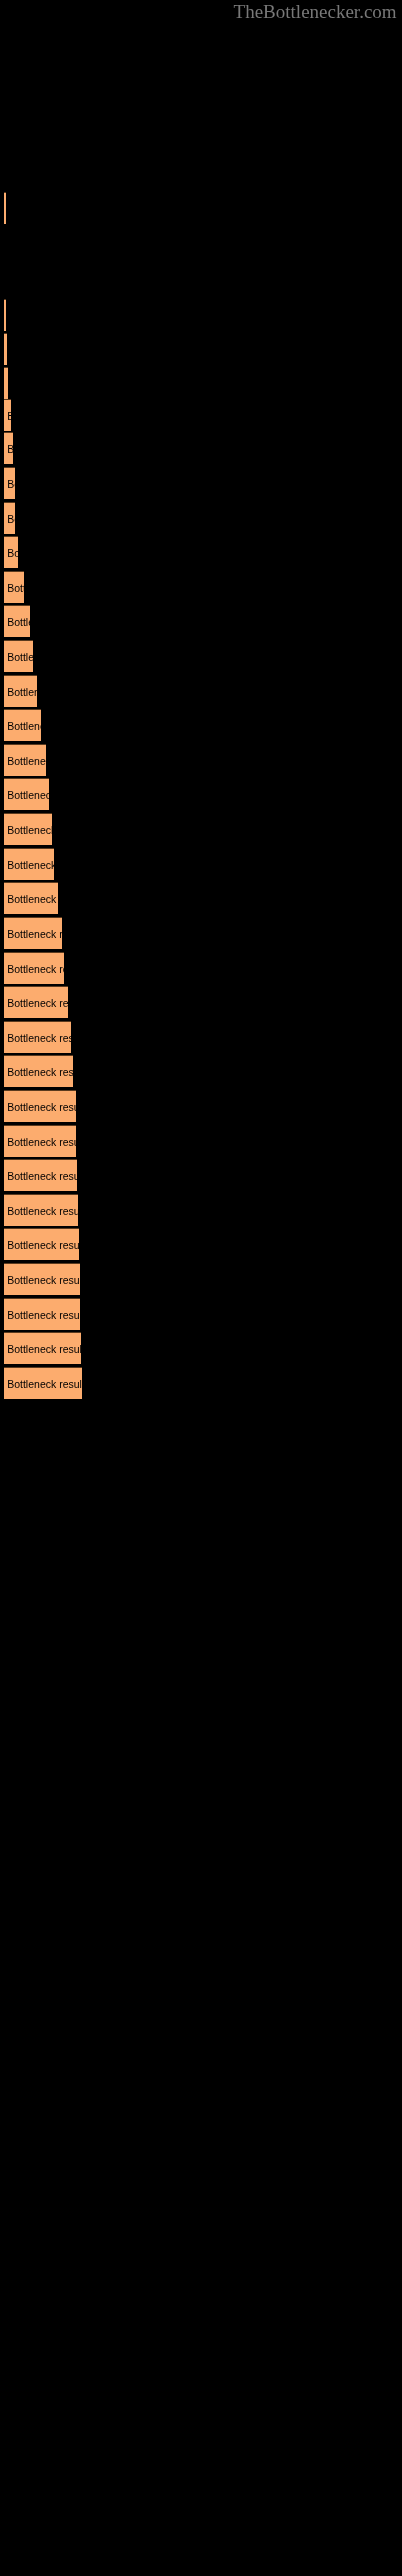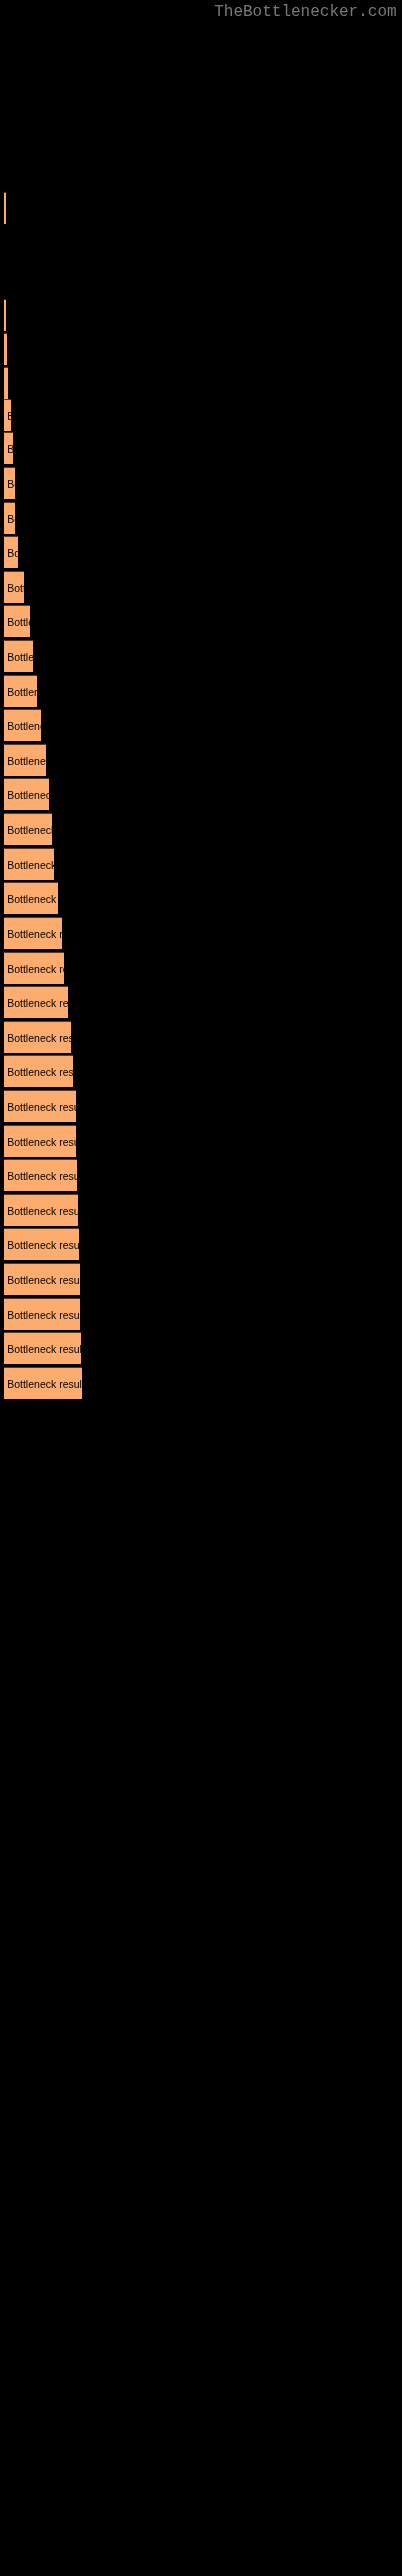--- a/index.html
+++ b/index.html
@@ -28,24 +28,24 @@
     top: 0;
     width: 403px;
     height: 29px;
     text-align: right;
     padding-right: 6.4px;
     box-sizing: border-box;
   }
   .site-title {
     display: inline-block;
     color: #787878;
-    font-size: 16px;
+    font-size: 19px;
     line-height: 24px;
     letter-spacing: 0px;
-    font-family: Liberation Mono, monospace;
+    font-family: Liberation Serif, serif;
     white-space: nowrap;
   }
   .chart-area {
     position: absolute;
     left: 0;
     top: 0;
     width: 403px;
     height: 2576px;
   }
   .bar-row {

